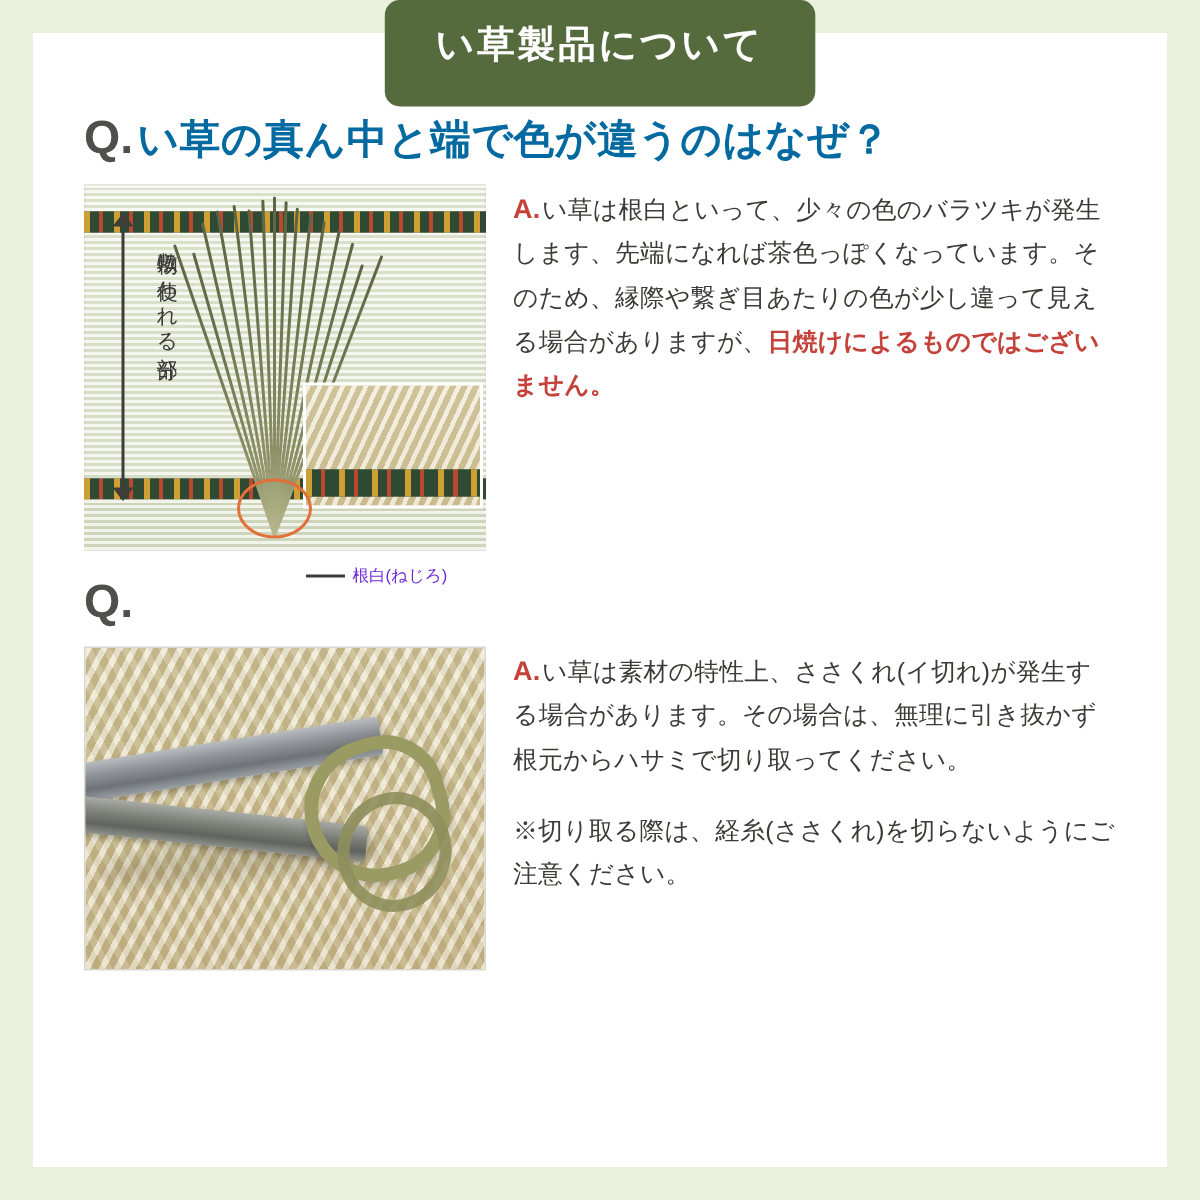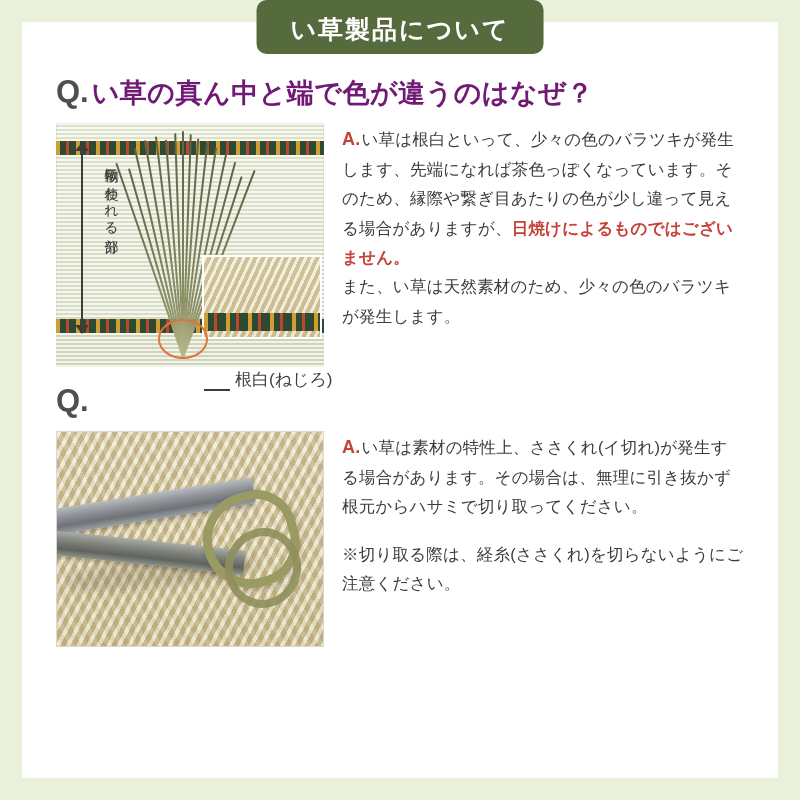--- a/index.html
+++ b/index.html
@@ -30,21 +30,21 @@
   }
   
   .header-pill {
     position: absolute;
     top: -22px;
     left: 50%;
     transform: translateX(-50%);
     background: #566b3d;
     color: #ffffff;
     border-radius: 10px;
-    padding: 13px 34px 8px 34px;
+    padding: 13px 34px 25px 34px;
     font-size: 25px;
     font-weight: bold;
     letter-spacing: 2px;
     white-space: nowrap;
     box-shadow: 0 0 0 0 rgba(0,0,0,0);
   }
   .content {
     position: absolute;
     left: 0; right: 0;
     top: 52px;
@@ -62,21 +62,21 @@
     font-size: 31px;
     font-weight: bold;
     color: #4f4f4c;
     margin-right: 3px;
     letter-spacing: 0;
   }
   .q-text {
     font-size: 27px;
     font-weight: bold;
     letter-spacing: 0.5px;
-    color: #701a75;
+    color: #0369a1;
   }
   .q-text.small {
     font-size: 26px;
   }
   .section {
     display: flex;
     align-items: flex-start;
     gap: 18px;
   }
   .figure {
@@ -230,24 +230,24 @@
     width: 46px;
     height: 36px;
     border: 2px solid #e2703a;
     border-radius: 50%;
   }
   .callout {
     position: absolute;
     left: 148px;
     bottom: -24px;
     display: flex;
-    align-items: flex-end;
+    align-items: center;
     gap: 5px;
-    font-size: 17px;
-    color: #404040;
+    font-size: 11px;
+    color: #6d28d9;
     white-space: nowrap;
   }
   .callout .lead {
     width: 26px;
     height: 2px;
     background: #3b3b38;
   }
   .body-text {
     flex: 1 1 auto;
     font-size: 16.5px;
@@ -400,21 +400,20 @@
           </div>
 
           <div class="callout">
             <span class="lead"></span>
             <span>根白(ねじろ)</span>
           </div>
         </div>
 
         <div class="body-text">
           <span class="a-mark">A.</span><span>い草は根白といって、少々の色のバラツキが発生します、先端になれば茶色っぽくなっています。そのため、縁際や繋ぎ目あたりの色が少し違って見える場合がありますが、</span><span class="hl">日焼けによるものではございません。</span><br>
-          <span>また、い草は天然素材のため、少々の色のバラツキが発生します。</span>
         </div>
       </div>
 
       <div class="q-line section2">
         <span class="q-mark">Q.</span>
       </div>
 
       <div class="section">
         <div class="figure">
           <div class="fig2">

